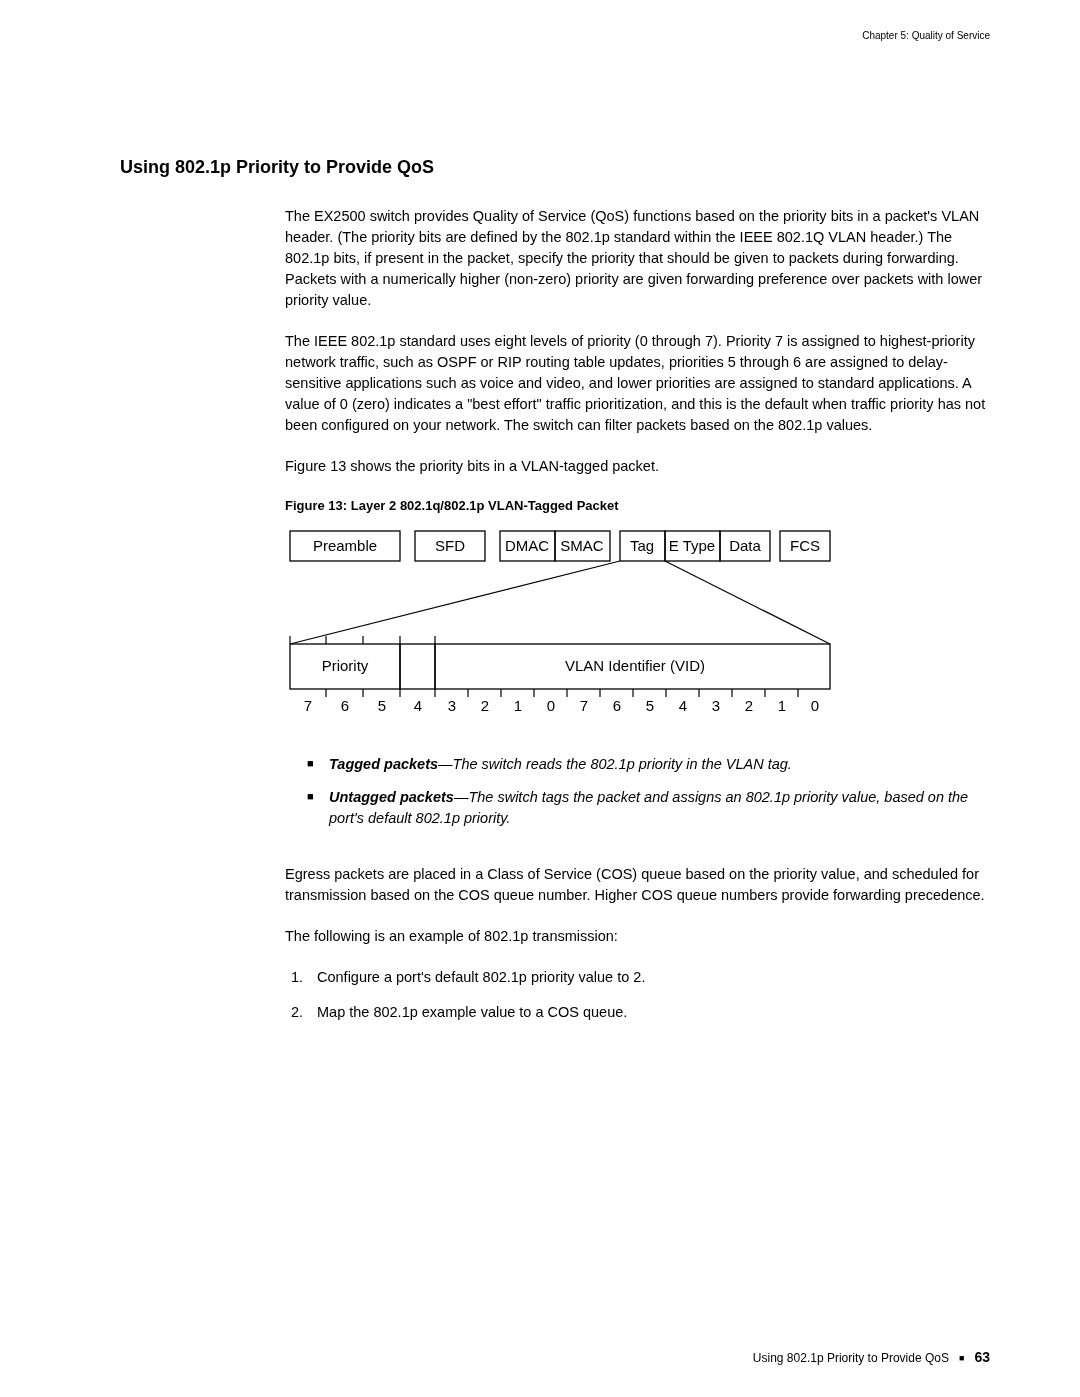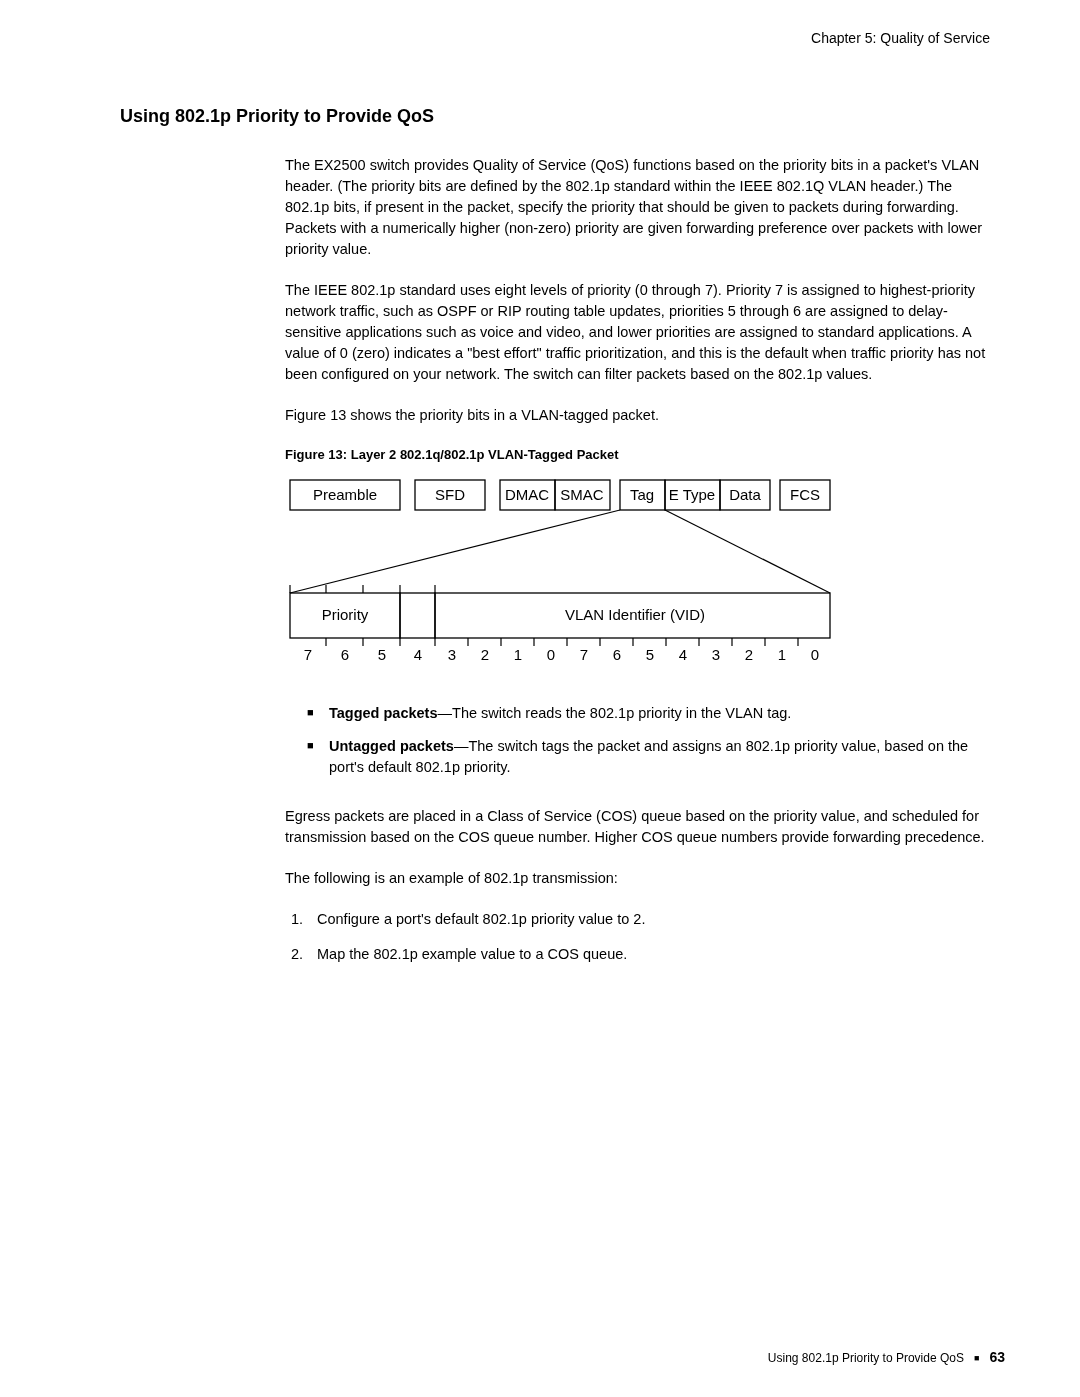--- a/index.html
+++ b/index.html
@@ -14,22 +14,22 @@
   }
   .page {
     box-sizing: border-box;
     padding: 30px 90px 40px 120px;
     width: 100%;
     height: 100%;
     position: relative;
   }
   .chapter-header {
     text-align: right;
-    font-size: 14px;
-    margin-bottom: 60px;
+    font-size: 10px;
+    margin-bottom: 116px;
   }
   .section-heading {
     font-weight: bold;
     font-size: 18px;
     margin-bottom: 28px;
     font-family: Arial, Helvetica, sans-serif;
   }
   .body-col {
     margin-left: 165px;
     font-size: 14.5px;
@@ -43,21 +43,22 @@
     font-size: 13px;
     font-family: Arial, Helvetica, sans-serif;
     margin-bottom: 10px;
   }
   .figure {
     margin: 6px 0 22px 0;
   }
   ul.bullets {
     list-style: none;
     padding-left: 22px;
-    margin: 0 0 28px 0;
+    margin: 0 0 35px 0;
+    font-style: italic;
   }
   ul.bullets li {
     position: relative;
     margin-bottom: 12px;
     padding-left: 22px;
   }
   ul.bullets li::before {
     content: "■";
     position: absolute;
     left: 0;
@@ -75,21 +76,21 @@
   .code-block {
     margin: 10px 0 18px 10px;
     font-size: 13px;
     font-family: Arial, Helvetica, sans-serif;
     line-height: 1.5;
   }
   .code-block .bold { font-weight: bold; }
   .footer {
     position: absolute;
     bottom: 32px;
-    right: 75px;
+    right: 90px;
     font-size: 12px;
   }
   .footer .sq { font-size: 9px; vertical-align: 1px; }
   .footer .pn { font-weight: bold; font-size: 14px; }
   .bold { font-weight: bold; }
 
   
   svg text {
     font-family: Arial, Helvetica, sans-serif;
     font-size: 15px;

